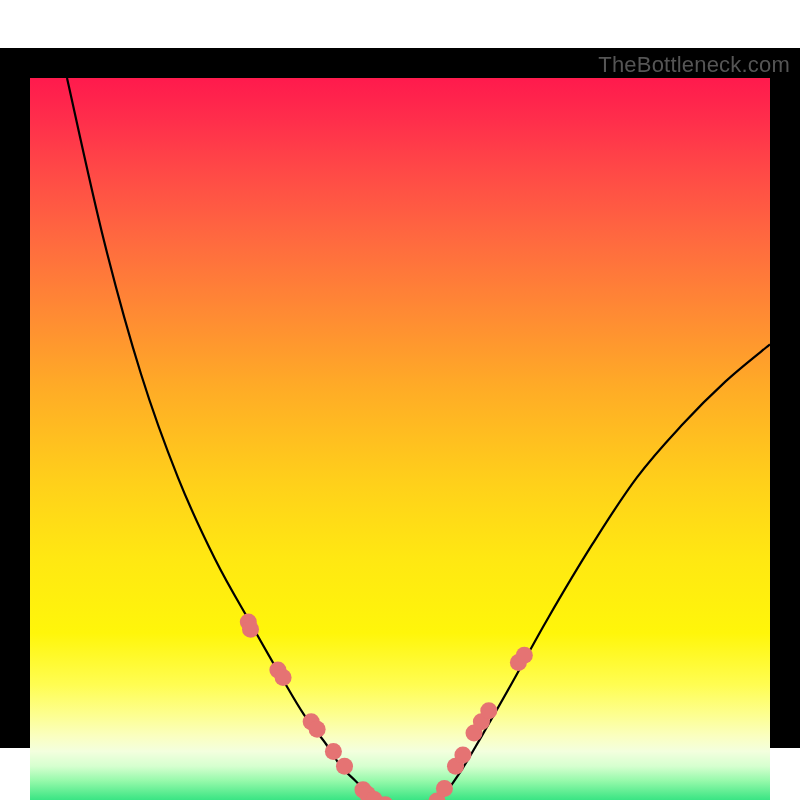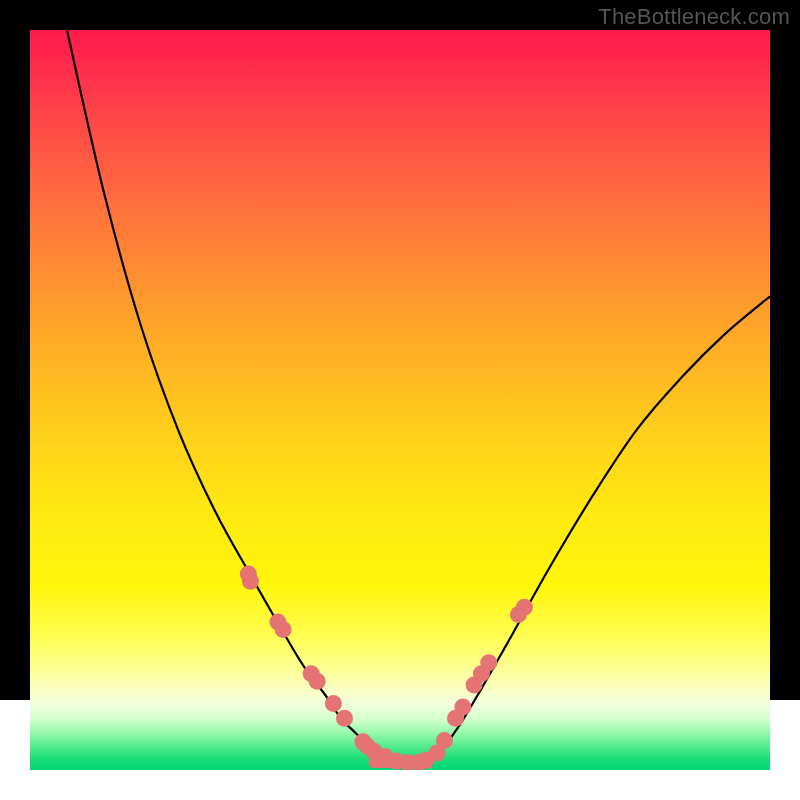--- a/index.html
+++ b/index.html
@@ -8,20 +8,21 @@
     width: 800px;
     height: 800px;
     overflow: hidden;
     font-family: Arial, Helvetica, sans-serif;
   }
   .frame {
     width: 800px;
     height: 700px;
     background: #000;
     position: relative;
+    margin-top: 48px;
   }
   .watermark {
     position: absolute;
     top: 4px;
     right: 10px;
     color: #555;
     font-size: 22px;
     font-weight: 400;
     letter-spacing: 0.2px;
     z-index: 10;

